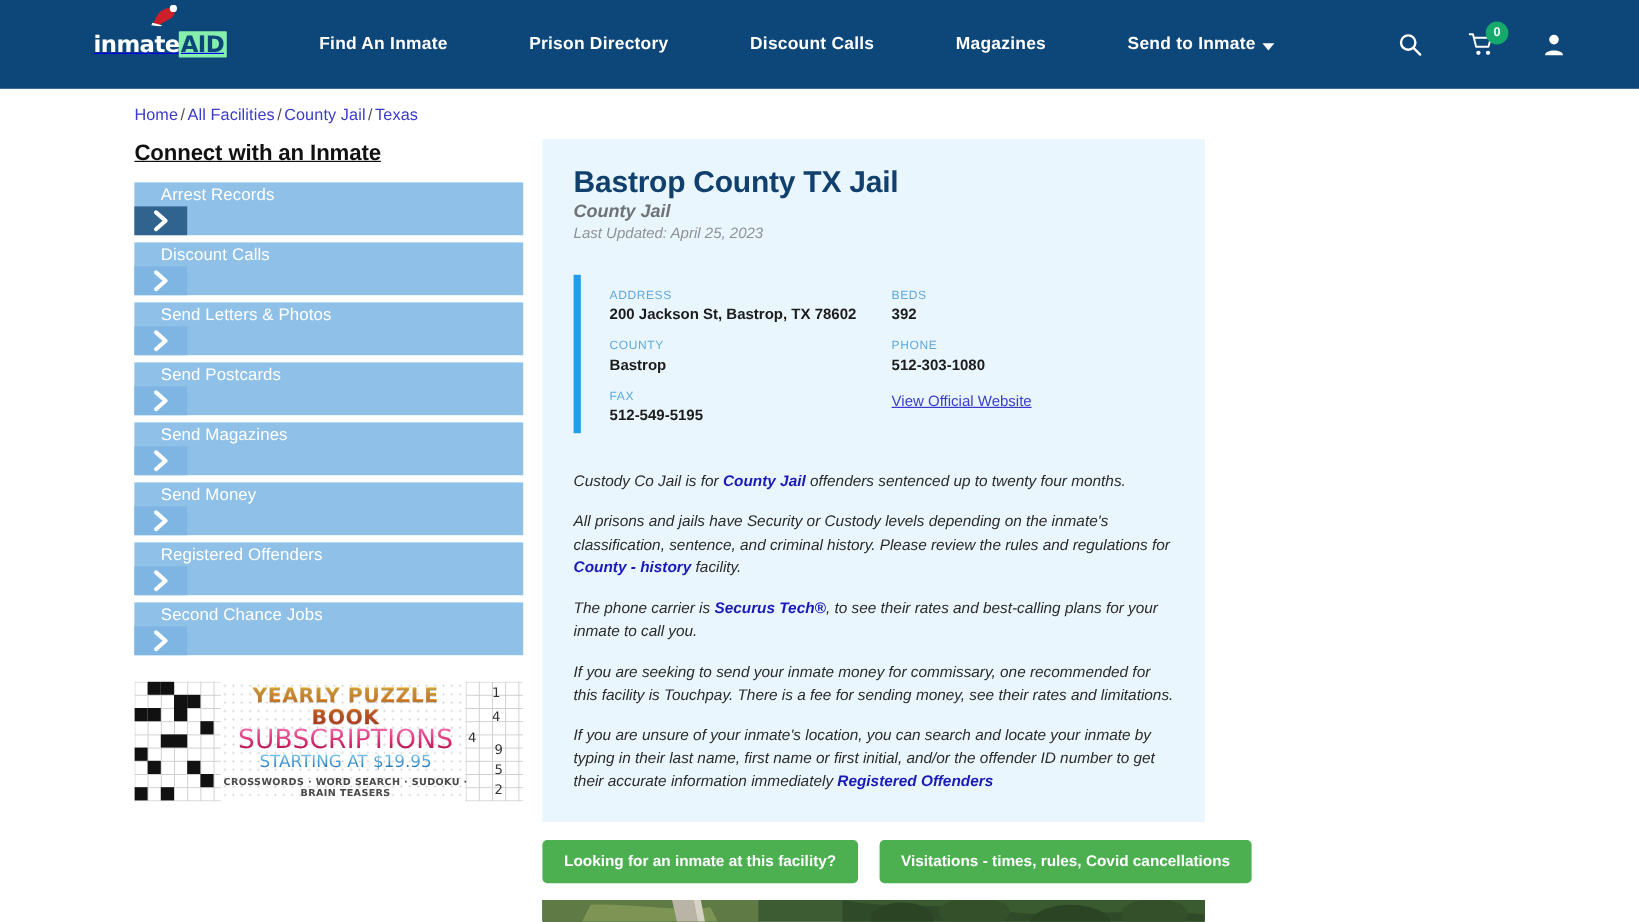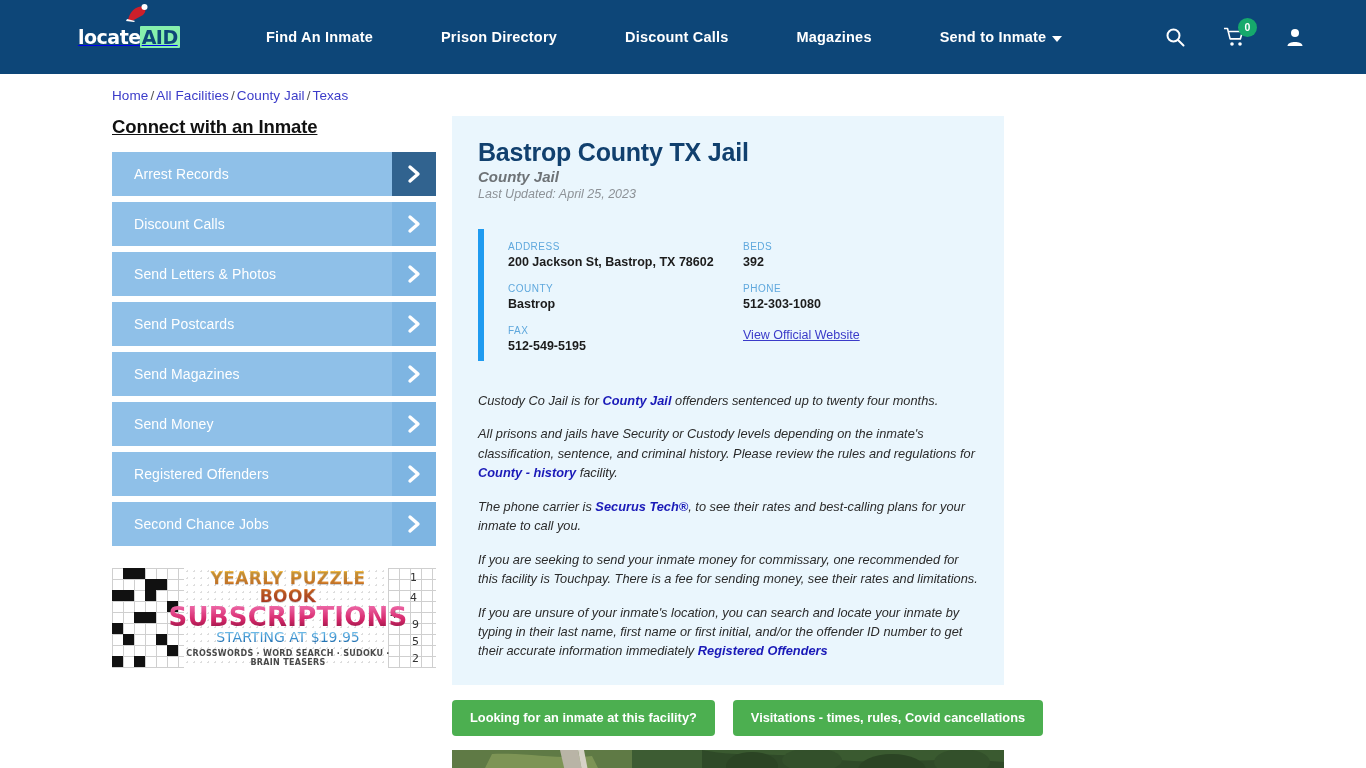--- a/index.html
+++ b/index.html
@@ -151,20 +151,21 @@
   }
   .side-btn {
     display: flex;
     width: 324px;
     height: 44px;
     margin-bottom: 6px;
     background: #8fc0e8;
     align-items: stretch;
     cursor: pointer;
     text-decoration: none;
+    flex-direction: column;
   }
   .side-btn-label {
     flex: 1;
     display: flex;
     align-items: center;
     padding-left: 22px;
     color: #ffffff;
     font-size: 14px;
     letter-spacing: 0.1px;
   }
@@ -221,21 +222,21 @@
     font-family: "DejaVu Sans", sans-serif;
     letter-spacing: 0.4px;
     background: linear-gradient(to bottom, #f4c24a 0%, #e87c2a 52%, #c23b2a 100%);
     -webkit-background-clip: text;
     background-clip: text;
     color: transparent;
     text-shadow: 0 1px 0 rgba(0,0,0,0.18);
     line-height: 1.06;
   }
   .ad-l2 {
-    font-size: 26px; font-weight: 700;
+    font-size: 22px; font-weight: 400;
     font-family: "DejaVu Sans", sans-serif;
     letter-spacing: 0.2px;
     background: linear-gradient(to bottom, #f06fae 0%, #d6276b 60%, #8e1540 100%);
     -webkit-background-clip: text;
     background-clip: text;
     color: transparent;
     line-height: 1.0;
     margin-top: -1px;
   }
   .ad-l3 {
@@ -366,21 +367,21 @@
     background: #3c5a2e;
   }
   .aerial-sky { position: absolute; inset: 0; }
 </style>
 </head>
 <body>
 
 <div class="site-header">
 
   <a class="logo-wrap" href="#">
-    <span class="logo-text"><span>locate</span><span class="logo-aid">AID</span></span>
+    <span class="logo-text"><span>inmate</span><span class="logo-aid">AID</span></span>
     <svg class="santa-hat" viewBox="0 0 22 18">
       <path d="M2 16 C4 6, 12 1, 18 3 C20 4, 20 8, 17 11 L6 17 Z" fill="#cc1f2a"></path>
       <circle cx="18.5" cy="3" r="3" fill="#ffffff"></circle>
       <path d="M1 15 L9 17 L8 18 L0 17 Z" fill="#ffffff"></path>
     </svg>
   </a>
 
   <nav class="main-nav">
     <span class="nav-item"><a class="nav-link" href="#">Find An Inmate</a></span>
     <span class="nav-item"><a class="nav-link" href="#">Prison Directory</a></span>

